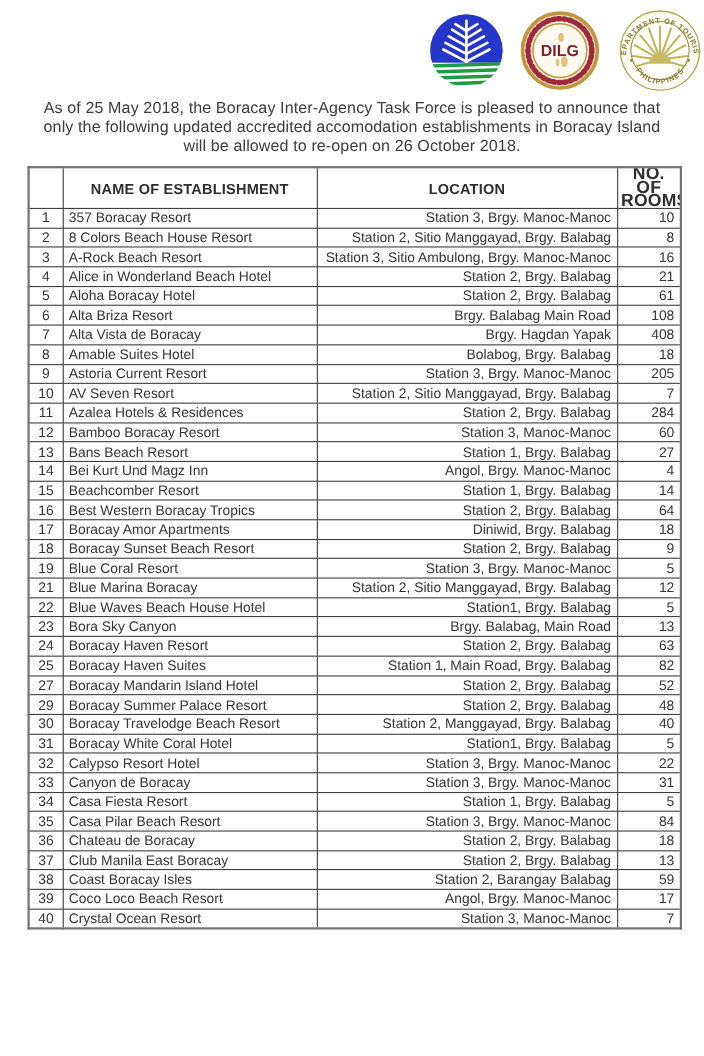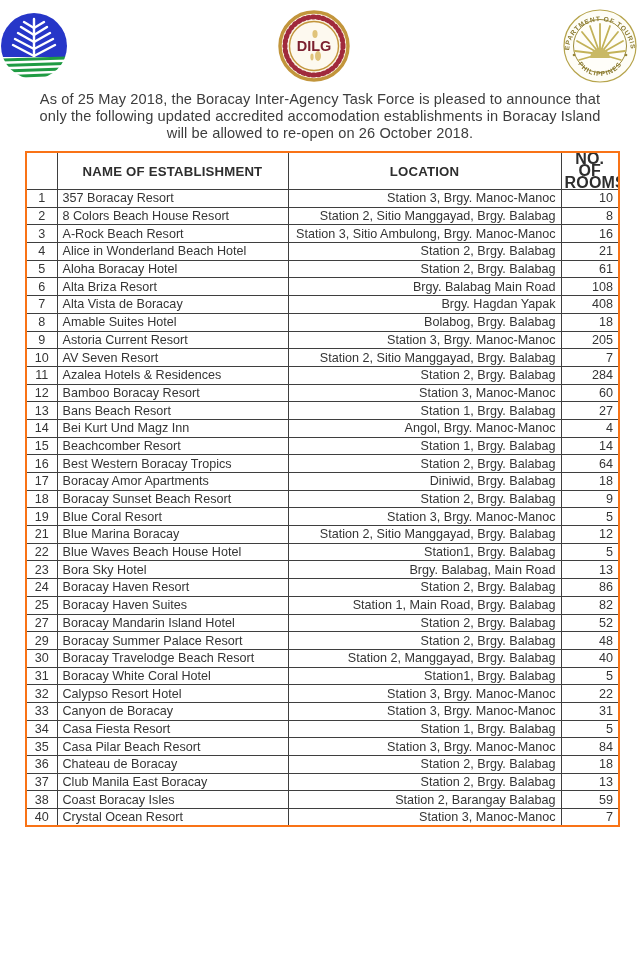--- a/index.html
+++ b/index.html
@@ -5,21 +5,21 @@
   * { margin: 0; padding: 0; box-sizing: border-box; }
   html, body {
     width: 640px; height: 960px;
     background: #ffffff;
     font-family: "Liberation Sans", sans-serif;
     color: #3a3a3a;
     overflow: hidden;
   }
   .logo-row {
     display: flex;
-    justify-content: space-between;
+    justify-content: flex-end;
     align-items: center;
     gap: 15px;
     padding-top: 7px;
     height: 85px;
   }
   .announcement {
     margin-top: 6px;
     text-align: center;
     font-size: 14.6px;
     line-height: 17px;
@@ -36,21 +36,21 @@
   }
   table.accom col.c1 { width: 31px; }
   table.accom col.c2 { width: 231px; }
   table.accom col.c3 { width: 273px; }
   table.accom col.c4 { width: 58px; }
   table.accom th, table.accom td {
     border: 1px solid #3f3f3f;
     overflow: hidden;
     white-space: nowrap;
   }
-  table.accom { border: 2px solid #f97316; }
+  table.accom { border: 2px solid #737373; }
   table.accom thead th {
     height: 35px;
     font-size: 13.2px;
     font-weight: bold;
     color: #2e2e2e;
     text-align: center;
     letter-spacing: 0.2px;
   }
   table.accom thead th.h-rooms {
     font-size: 16px;
@@ -288,29 +288,29 @@
     <td class="c-rooms">12</td>
   </tr>
       <tr>
     <td class="c-no">22</td>
     <td class="c-name">Blue Waves Beach House Hotel</td>
     <td class="c-loc">Station1, Brgy. Balabag</td>
     <td class="c-rooms">5</td>
   </tr>
       <tr>
     <td class="c-no">23</td>
-    <td class="c-name">Bora Sky Hotel</td>
+    <td class="c-name">Bora Sky Canyon</td>
     <td class="c-loc">Brgy. Balabag, Main Road</td>
     <td class="c-rooms">13</td>
   </tr>
       <tr>
     <td class="c-no">24</td>
     <td class="c-name">Boracay Haven Resort</td>
     <td class="c-loc">Station 2, Brgy. Balabag</td>
-    <td class="c-rooms">86</td>
+    <td class="c-rooms">63</td>
   </tr>
       <tr>
     <td class="c-no">25</td>
     <td class="c-name">Boracay Haven Suites</td>
     <td class="c-loc">Station 1, Main Road, Brgy. Balabag</td>
     <td class="c-rooms">82</td>
   </tr>
       <tr>
     <td class="c-no">27</td>
     <td class="c-name">Boracay Mandarin Island Hotel</td>
@@ -371,19 +371,25 @@
     <td class="c-loc">Station 2, Brgy. Balabag</td>
     <td class="c-rooms">13</td>
   </tr>
       <tr>
     <td class="c-no">38</td>
     <td class="c-name">Coast Boracay Isles</td>
     <td class="c-loc">Station 2,  Barangay Balabag</td>
     <td class="c-rooms">59</td>
   </tr>
       <tr>
+    <td class="c-no">39</td>
+    <td class="c-name">Coco Loco Beach Resort</td>
+    <td class="c-loc">Angol, Brgy. Manoc-Manoc</td>
+    <td class="c-rooms">17</td>
+  </tr>
+      <tr>
     <td class="c-no">40</td>
     <td class="c-name">Crystal Ocean Resort</td>
     <td class="c-loc">Station 3, Manoc-Manoc</td>
     <td class="c-rooms">7</td>
   </tr>
     </tbody>
 </table>
 
 </body></html>

